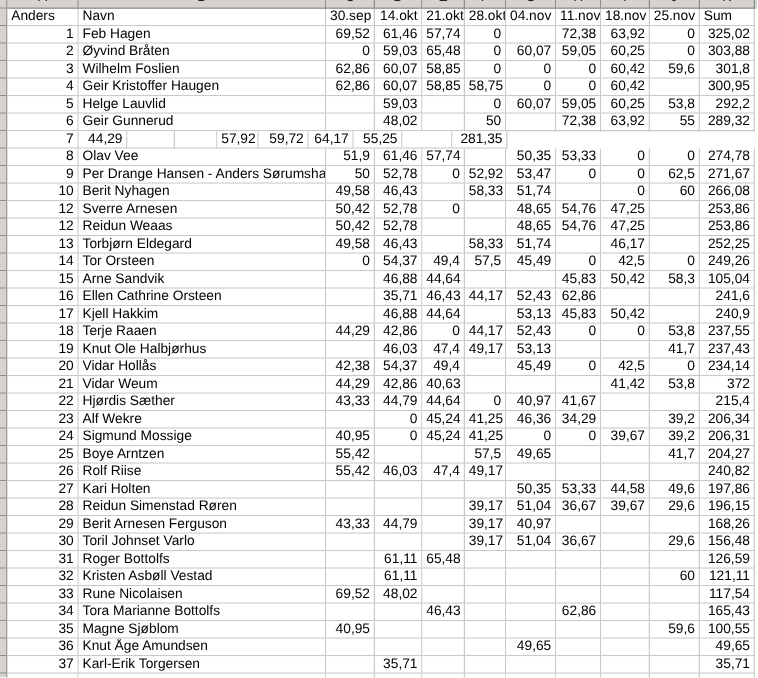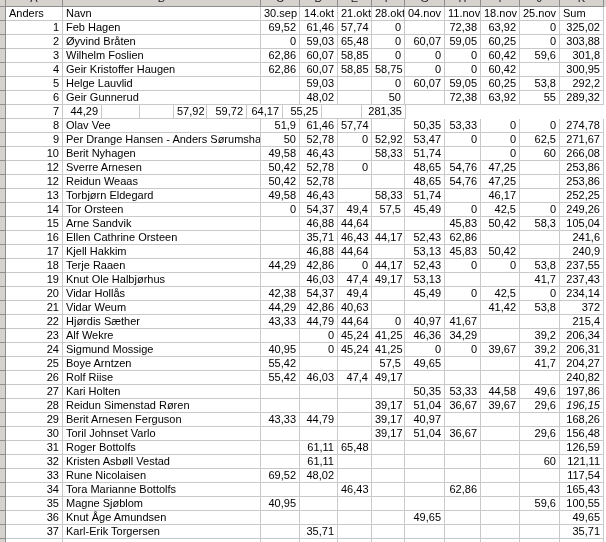--- a/index.html
+++ b/index.html
@@ -469,21 +469,21 @@
         <div class="cell num" style="width: 57px;">28</div>
         <div class="cell left" style="width: 198px;">Reidun Simenstad Røren</div>
         <div class="cell num" style="width: 39px;"></div>
         <div class="cell num" style="width: 38px;"></div>
         <div class="cell num" style="width: 34px;"></div>
         <div class="cell num" style="width: 33px;">39,17</div>
         <div class="cell num" style="width: 40px;">51,04</div>
         <div class="cell num" style="width: 36px;">36,67</div>
         <div class="cell num" style="width: 39px;">39,67</div>
         <div class="cell num" style="width: 40px;">29,6</div>
-        <div class="cell num" style="width: 44px; font-style: italic;">196,15</div>
+        <div class="cell num" style="width: 44px;">196,15</div>
       </div>
       <div class="row">
         <div class="gcell"></div>
         <div class="cell num" style="width: 57px;">29</div>
         <div class="cell left" style="width: 198px;">Berit Arnesen Ferguson</div>
         <div class="cell num" style="width: 39px;">43,33</div>
         <div class="cell num" style="width: 38px;">44,79</div>
         <div class="cell num" style="width: 34px;"></div>
         <div class="cell num" style="width: 33px;">39,17</div>
         <div class="cell num" style="width: 40px;">40,97</div>

